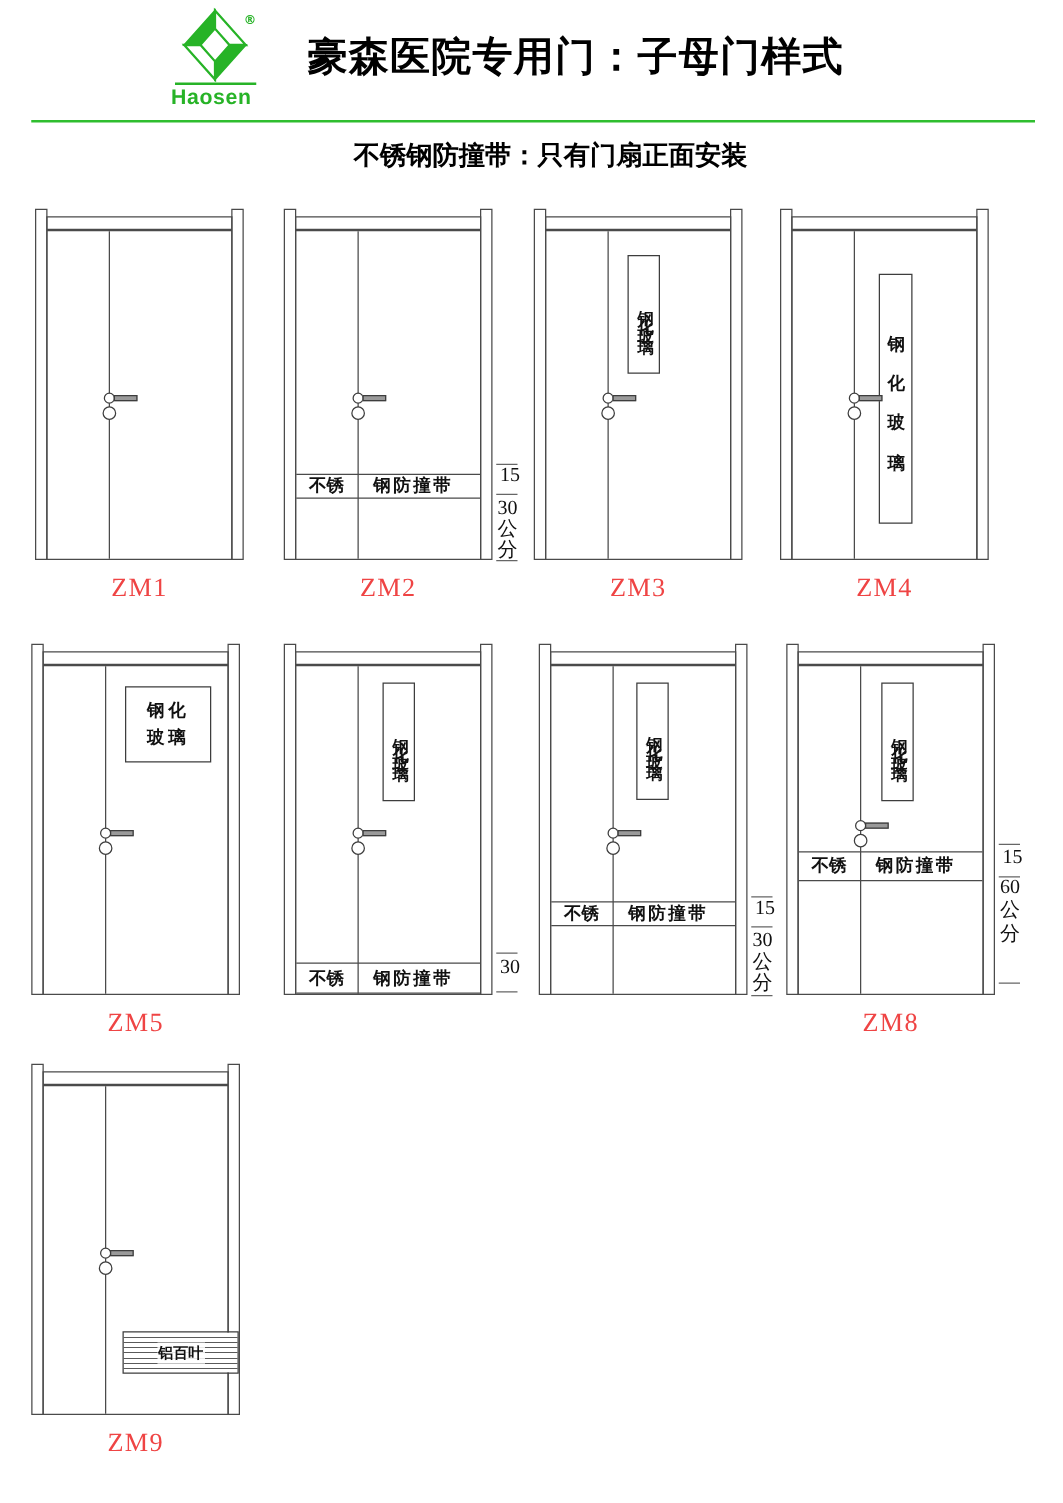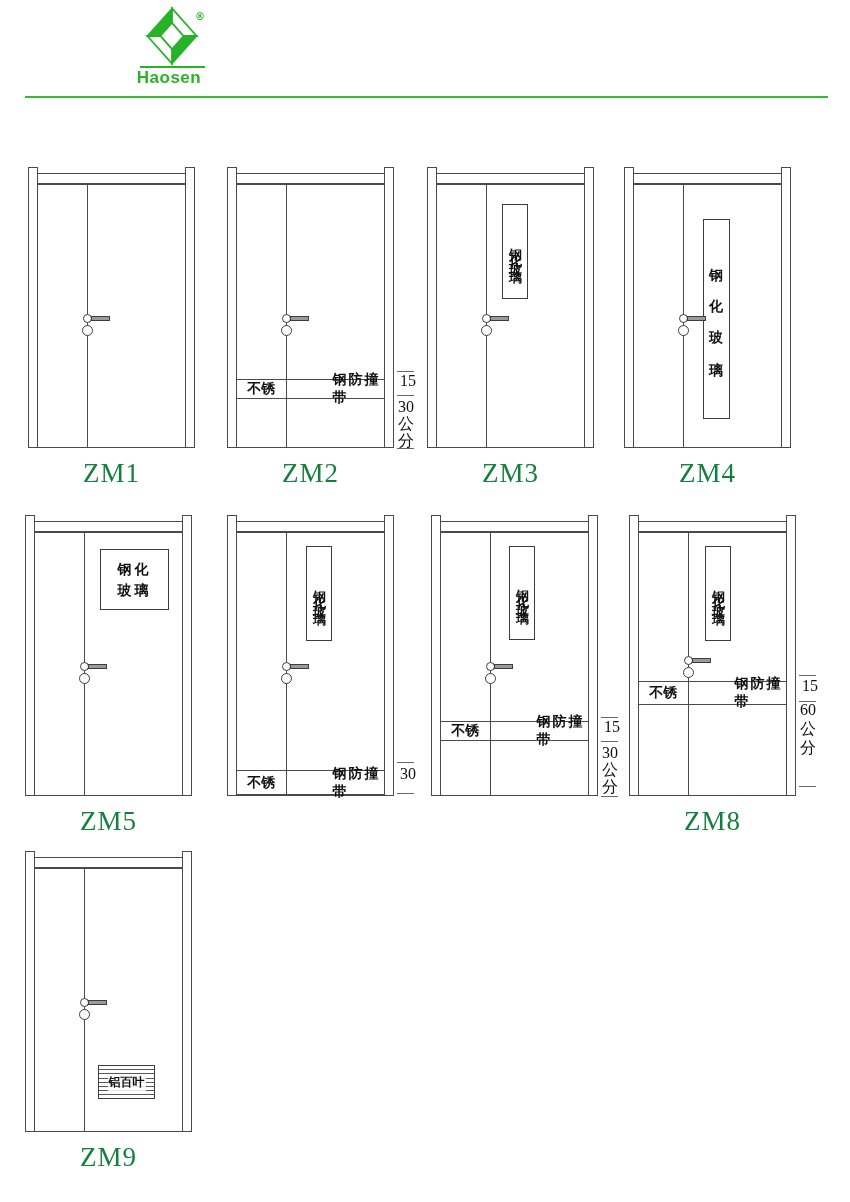--- a/index.html
+++ b/index.html
@@ -30,46 +30,46 @@
   .lever{position:absolute;left:8px;top:2px;width:19px;height:4.5px;background:#9a9a9a;border:1px solid #3d3d3d;box-sizing:border-box;}
   .hc2{position:absolute;left:-1px;top:11px;width:11px;height:11px;border:1.3px solid #3d3d3d;border-radius:50%;background:#fff;box-sizing:border-box;}
 
   .glass{position:absolute;border:1.4px solid #3d3d3d;display:flex;align-items:center;justify-content:center;background:#fff;}
   .gtxt{font-weight:700;color:#111;}
   .vert .gtxt{writing-mode:vertical-rl;text-orientation:upright;font-size:13px;letter-spacing:7px;}
   .zm4 .vert .gtxt{font-size:14px;letter-spacing:31px;}
   .horiz .gtxt{width:36px;font-size:14px;letter-spacing:3px;line-height:21px;text-align:center;}
 
   .strip{position:absolute;left:0;right:0;border-top:1px solid #4a4a4a;border-bottom:1px solid #4a4a4a;
-         box-sizing:border-box;display:flex;align-items:center;font-weight:700;font-size:14px;color:#111;gap:34px;}
+         box-sizing:border-box;display:flex;align-items:center;font-weight:700;font-size:14px;color:#111;}
   .strip .sl{width:33%;text-align:center;}
   .strip .sr{flex:1;padding-left:13px;letter-spacing:2px;}
   .zm2 .strip{top:194px;height:20px;}
   .zm6 .strip{bottom:0;height:25px;}
   .zm7 .strip{top:188px;height:20px;}
   .zm8 .strip{top:148px;height:24px;}
   .zm8 .handle{top:123px;}
 
-  .louver{position:absolute;left:63px;top:196px;width:57px;height:34px;border:1.3px solid #3d3d3d;
+  .louver{position:absolute;left:63px;top:196px;width:93px;height:34px;border:1.3px solid #3d3d3d;
           box-sizing:border-box;display:flex;align-items:center;justify-content:center;
           background:repeating-linear-gradient(to bottom,#fff 0,#fff 3.3px,#5a5a5a 3.3px,#5a5a5a 4.2px);}
   .louver span{font-size:12px;font-weight:700;background:rgba(255,255,255,.85);padding:0 1px;}
 
   
   .dims{position:absolute;left:170px;top:0;width:26px;height:281px;font-family:"Liberation Serif",serif;color:#111;}
   .tick{position:absolute;left:0;width:17px;height:0;border-top:1.5px solid #666;}
   .dnum{position:absolute;left:3px;font-size:16px;}
   .dvert{position:absolute;left:1px;width:20px;font-size:16px;line-height:17px;word-break:break-all;}
   .zm2 .t1{top:204px}.zm2 .dnum{top:205px}.zm2 .t2{top:228px}.zm2 .dvert{top:231px}.zm2 .t3{top:281px}
   .zm6 .t1{top:247px}.zm6 .dnum{top:250px}.zm6 .t2{top:278px}
   .zm7 .t1{top:202px}.zm7 .dnum{top:203px}.zm7 .t2{top:226px}.zm7 .dvert{top:229px}.zm7 .t3{top:281px}
   .zm8 .t1{top:160px}.zm8 .dnum{top:162px}.zm8 .t2{top:186px}.zm8 .dvert{top:185px;line-height:19px}.zm8 .t3{top:271px}
 
   .dlabel{position:absolute;top:291px;left:0;width:167px;text-align:center;
-          font-family:"Liberation Serif",serif;font-size:27px;color:#15803d;letter-spacing:1px;}
+          font-family:"Liberation Serif",serif;font-size:21px;color:#ef4444;letter-spacing:1px;}
 
   
   .zm3 .glass{left:65px;top:19px;width:24px;height:93px;}
   .zm4 .glass{left:69px;top:34px;width:25px;height:198px;}
   .zm5 .glass{left:65px;top:16px;width:67px;height:59px;}
   .zm6 .glass{left:69px;top:13px;width:24px;height:93px;}
   .zm7 .glass{left:68px;top:13px;width:24px;height:92px;}
   .zm8 .glass{left:66px;top:13px;width:24px;height:93px;}
 
   
@@ -86,21 +86,23 @@
     <svg width="58" height="60" viewBox="0 0 80 80">
       <polygon points="40,2 6,40 24,40 40,22" fill="#27b327" stroke="#27b327" stroke-width="2"></polygon>
       <polygon points="40,2 74,40 56,40 40,22" fill="#fff" stroke="#27b327" stroke-width="2.5"></polygon>
       <polygon points="74,40 40,78 40,58 56,40" fill="#27b327" stroke="#27b327" stroke-width="2"></polygon>
       <polygon points="6,40 40,78 40,58 24,40" fill="#fff" stroke="#27b327" stroke-width="2.5"></polygon>
     </svg>
     <span class="reg">®</span>
     <div class="logo-line"></div>
     <div class="logo-text">Haosen</div>
   </div>
+  <div class="title">豪森医院专用门：子母门样式</div>
   <div class="rule"></div>
+  <div class="subtitle">不锈钢防撞带：只有门扇正面安装</div>
 
   <div class="door zm1" id="zm1">
     <div class="jamb l"></div>
     <div class="jamb r"></div>
     <div class="rail"></div>
     <div class="leaves">
       <div class="divider"></div>
       <div class="handle">
         <div class="hc1"></div>
         <div class="lever"></div>

